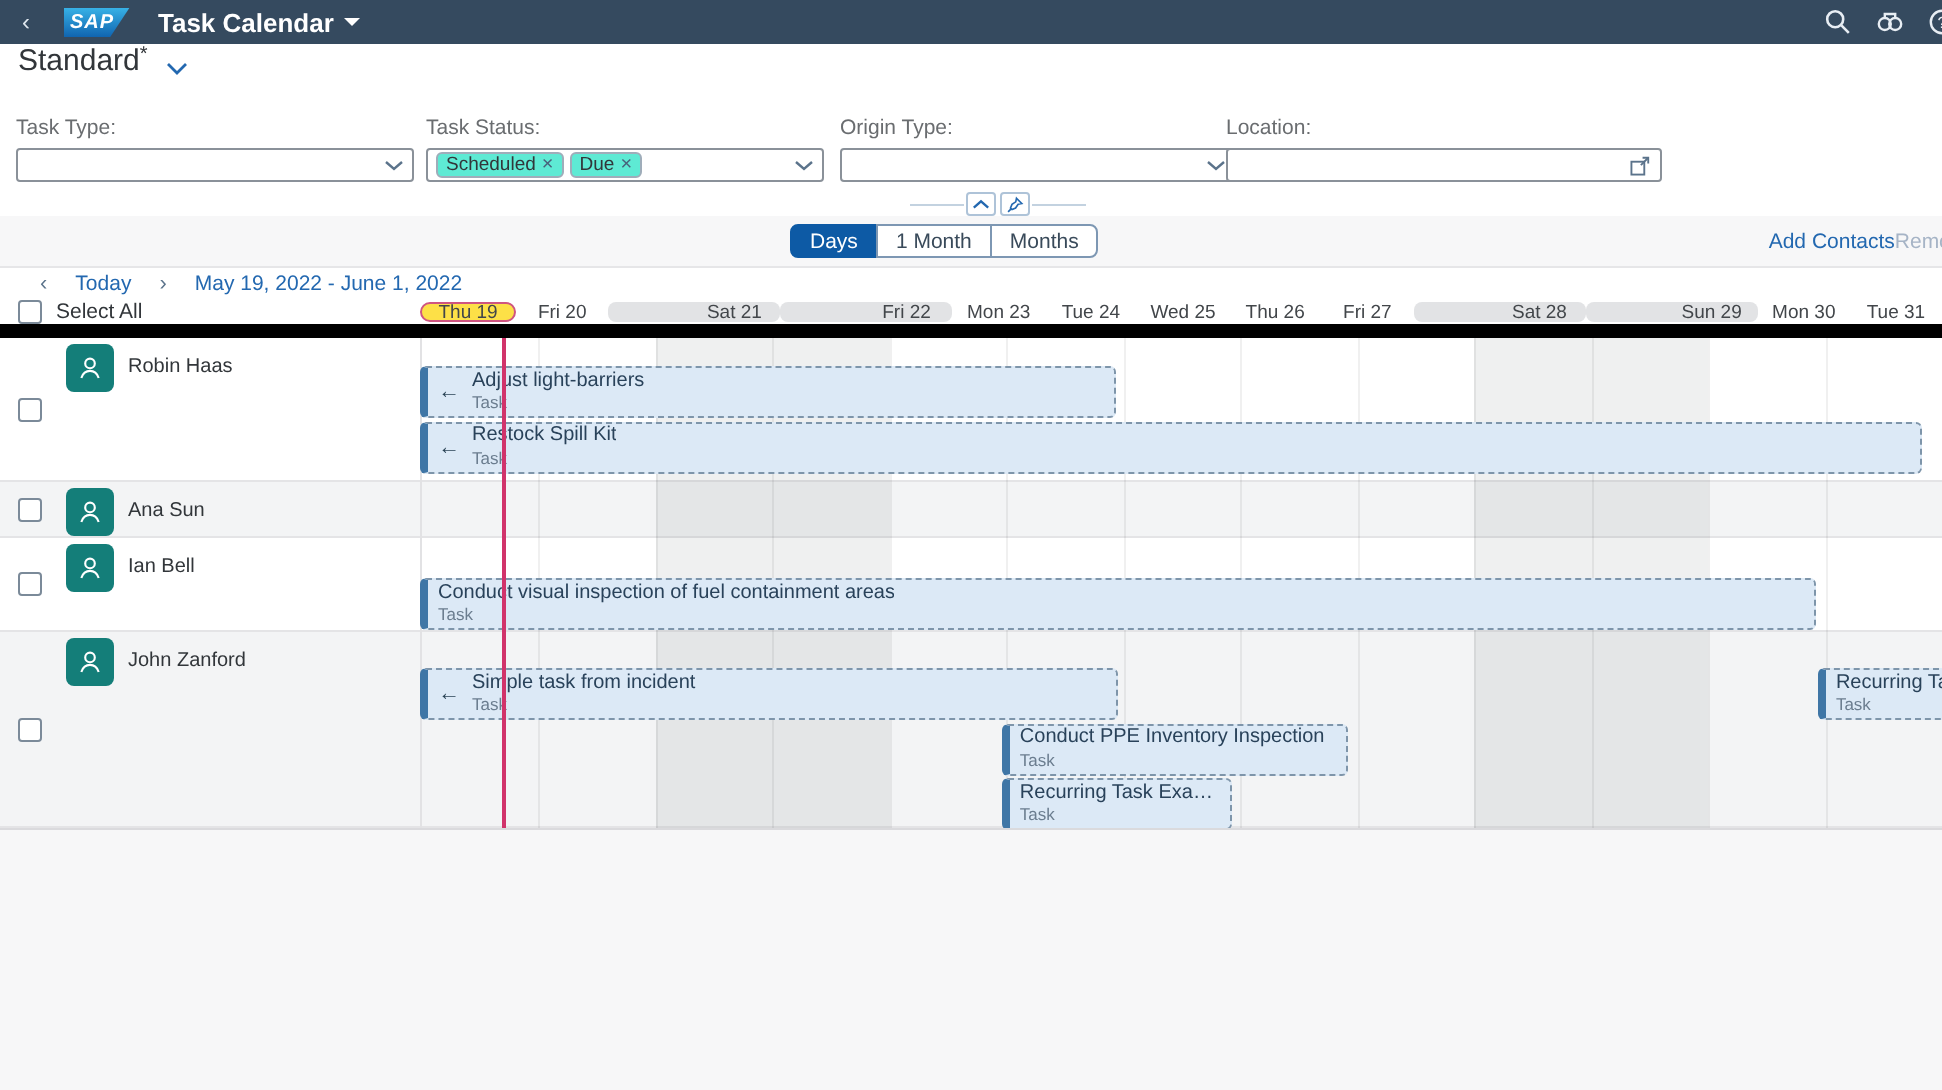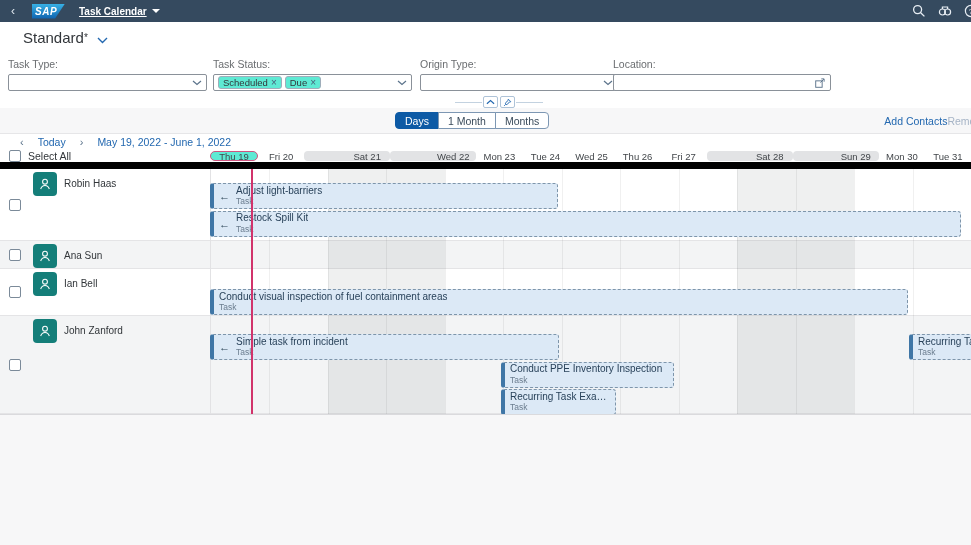--- a/index.html
+++ b/index.html
@@ -6,30 +6,30 @@
   body { font-family: "Liberation Sans", sans-serif; background:#fff; }
   .screen { position:relative; width:971px; height:545px; overflow:hidden; background:#fff;
             display:flex; flex-direction:column; font-family:"Liberation Sans",sans-serif; }
 
   
   .shell { height:22px; background:var(--shell_bg); display:flex; align-items:center; flex:0 0 auto; }
   .shell-back { width:26px; text-align:center; color:#dfe7ee; font-size:12px; cursor:pointer; }
   .sap-logo { width:33px; height:15px; margin-left:6px; clip-path:polygon(0 0,100% 0,70% 100%,0 100%);
               background:linear-gradient(180deg,#37b1e6,#0f62ae); color:#fff; font-weight:bold;
               font-style:italic; font-size:10px; line-height:15px; padding-left:3px; letter-spacing:.5px; }
-  .shell-title { color:#fff; font-size:10px; font-weight:bold; margin-left:14px;text-decoration:underline; }
+  .shell-title { color:#fff; font-size:13px; font-weight:bold; margin-left:14px; }
   .shell-caret { width:0;height:0;border-left:4px solid transparent;border-right:4px solid transparent;
                  border-top:4px solid #fff; margin-left:5px; }
   .shell-spacer { flex:1; }
   .shell-ic { width:14px; height:14px; margin-right:12px; cursor:pointer; }
   .shell-ic svg { width:14px; height:14px; display:block; }
   .shell-ic.half { margin-right:-7px; }
 
   
-  .variant-row { height:30px; background:#fff; display:flex; align-items:center; padding-left:23px; flex:0 0 auto; }
+  .variant-row { height:30px; background:#fff; display:flex; align-items:flex-start; padding-left:9px; flex:0 0 auto; }
   .variant-name { font-size:15px; color:#32363a; }
   .variant-star { font-size:10px; color:#32363a; vertical-align:super; }
   .variant-caret { margin-left:9px; margin-top:3px; }
 
   
   .filter-section { position:relative; height:44px; background:#fff; flex:0 0 auto; }
   .fgroup { position:absolute; top:6px; }
   .fgroup.g1 { left:8px;  width:199px; }
   .fgroup.g2 { left:213px; width:199px; }
   .fgroup.g3 { left:420px; width:198px; }
@@ -72,21 +72,21 @@
   .today-link, .range-link { font-size:10.5px; color:var(--link); cursor:pointer; text-decoration:none; }
   .cal-header { height:19px; display:flex; border-bottom:7px solid #000000; }
   .select-all { width:210px; display:flex; align-items:center; padding-left:9px; flex:0 0 auto; }
   .checkbox { width:12px; height:12px; border:1px solid #7b8a99; border-radius:2px; background:#fff;
               display:inline-block; cursor:pointer; flex:0 0 auto; }
   .sa-label { font-size:10.5px; color:#32363a; margin-left:7px; }
   .day-cells { flex:1; display:flex; }
   .day-cell { flex:1; display:flex; align-items:center; justify-content:center; margin:1px 0 1px 0;
               font-size:9.5px; color:#42464a; cursor:pointer; }
   .day-cell.wknd { background:#e2e3e5; border-radius:4px;padding-left:40px; }
-  .day-cell.today { border:1px solid #cf5580; border-radius:5px; background:#5eead4; }
+  .day-cell.today { border:1px solid #cf5580; border-radius:5px; background:#fde047; }
 
   .cal-body { position:relative; height:245px; overflow:hidden; }
   .rows-layer { position:absolute; inset:0; }
   .res-row { border-bottom:1px solid #e4e4e6; background:#fff; position:relative; }
   .res-row.alt { background:#f3f4f5; }
   .person-cell { position:absolute; left:0; top:0; bottom:0; width:210px; }
   .person-cell .checkbox { position:absolute; left:9px; top:50%; margin-top:-6px; }
   .avatar { position:absolute; left:33px; top:3px; width:24px; height:24px; border-radius:4px;
             background:var(--avatar_teal); display:flex; align-items:center; justify-content:center; }
   .avatar svg { width:16px; height:16px; display:block; }
@@ -256,21 +256,21 @@
           <div class="day-cell today">
             <span>Thu 19</span>
           </div>
           <div class="day-cell">
             <span>Fri 20</span>
           </div>
           <div class="day-cell wknd">
             <span>Sat 21</span>
           </div>
           <div class="day-cell wknd">
-            <span>Wed 22</span>
+            <span>Fri 22</span>
           </div>
           <div class="day-cell">
             <span>Mon 23</span>
           </div>
           <div class="day-cell">
             <span>Tue 24</span>
           </div>
           <div class="day-cell">
             <span>Wed 25</span>
           </div>

